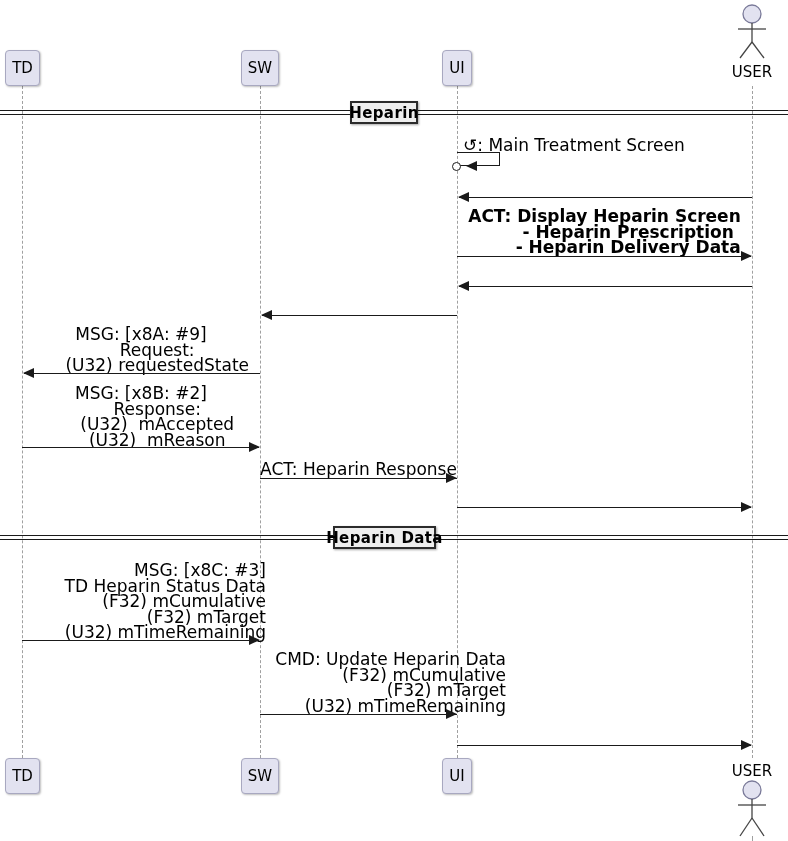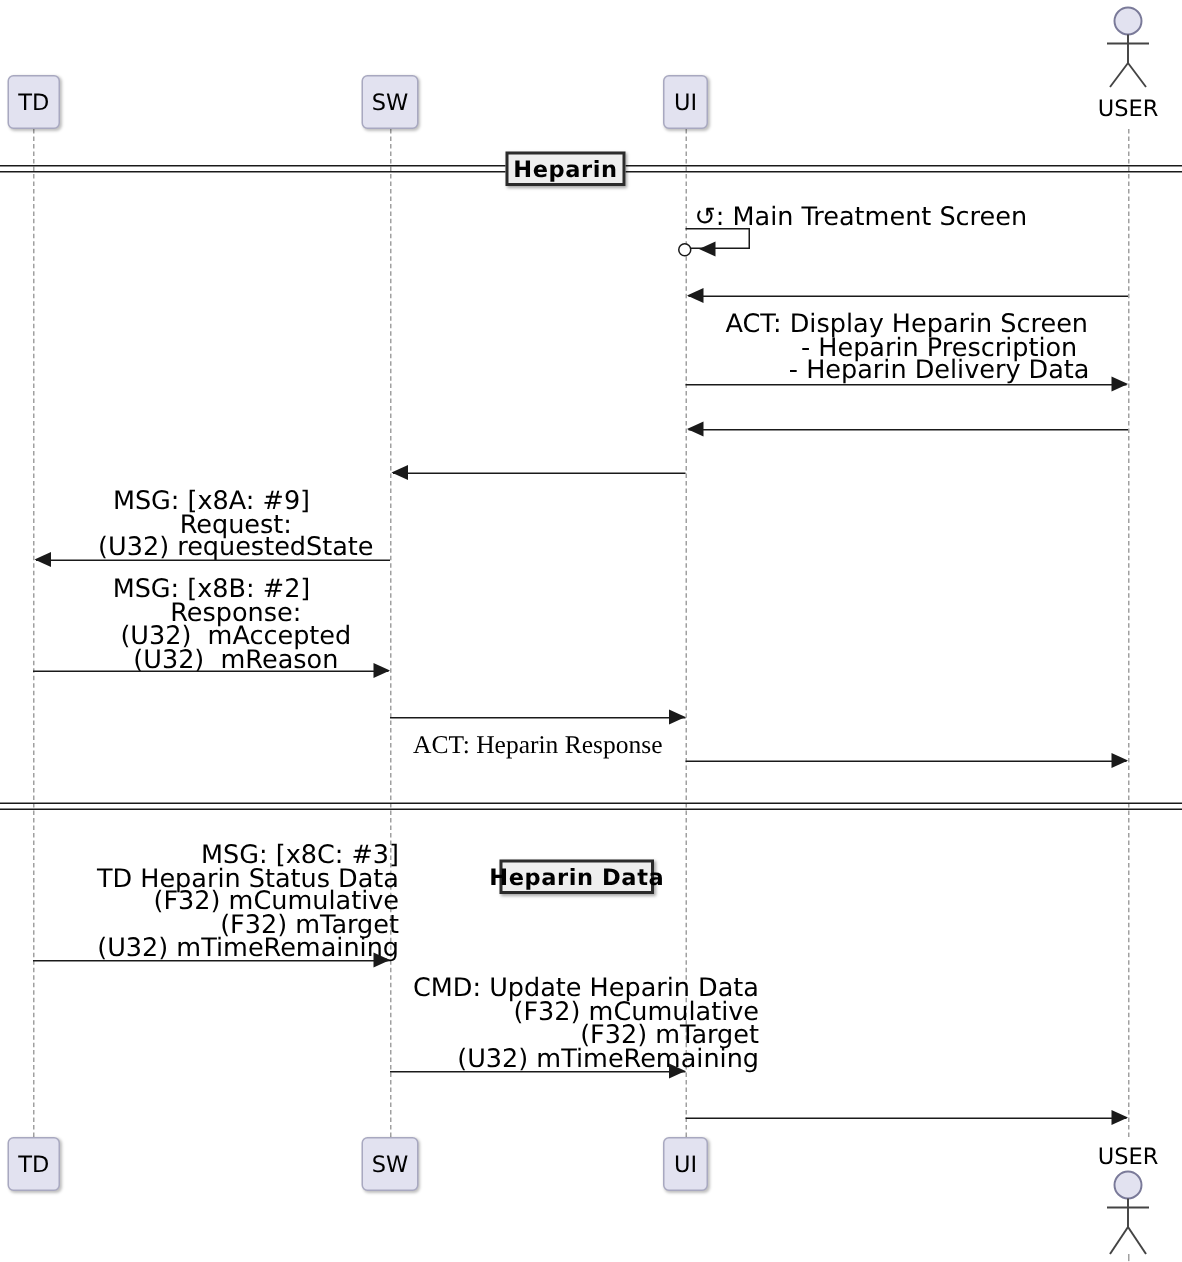--- a/index.html
+++ b/index.html
@@ -151,33 +151,33 @@
       <circle cx="22" cy="10" r="9" fill="#E2E2F0" stroke="#7a7a99" stroke-width="1.3"></circle>
       <line x1="22" y1="19" x2="22" y2="38" stroke="#444" stroke-width="1.3"></line>
       <line x1="8" y1="25" x2="36" y2="25" stroke="#444" stroke-width="1.3"></line>
       <line x1="22" y1="38" x2="10" y2="54" stroke="#444" stroke-width="1.3"></line>
       <line x1="22" y1="38" x2="34" y2="54" stroke="#444" stroke-width="1.3"></line>
     </svg>
   </div>
   <div class="actor-label" style="left:712px; top:63px; width:80px;">USER</div>
 
   <div class="divider-lines" style="top:110px;"></div>
-  <div class="divider-box" style="left:337px; top:101px; width:80px; height:23px;">
+  <div class="divider-box" style="left:350px; top:101px; width:68px; height:23px;">
     <span>Heparin</span>
   </div>
 
   <div class="msg-label center" style="left:463px; top:138px; width:300px; text-align:left;">↺: Main Treatment Screen</div>
   <div class="self-box" style="left:457px; top:152px; width:43px; height:14px;"></div>
   <div class="arrow-head arrow-left" style="left:466px; top:161px;"></div>
   <div class="found-circle" style="left:452px; top:161.5px;"></div>
 
   <div class="msg-line" style="left:459px; top:197px; width:293px;"></div>
   <div class="arrow-head arrow-left" style="left:458px; top:192px;"></div>
 
-  <div class="msg-label center" style="left:457px; top:209px; width:295px;">ACT: Display Heparin Screen
+  <div class="msg-label center" style="left:457px; top:209px; width:295px;font-weight:bold;">ACT: Display Heparin Screen
         - Heparin Prescription
         - Heparin Delivery Data</div>
   <div class="msg-line" style="left:457px; top:256px; width:294px;"></div>
   <div class="arrow-head arrow-right" style="left:741px; top:251px;"></div>
 
   <div class="msg-line" style="left:459px; top:286px; width:293px;"></div>
   <div class="arrow-head arrow-left" style="left:458px; top:281px;"></div>
 
   <div class="msg-line" style="left:262px; top:315px; width:195px;"></div>
   <div class="arrow-head arrow-left" style="left:261px; top:310px;"></div>
@@ -188,29 +188,29 @@
   <div class="msg-line" style="left:24px; top:373px; width:236px;"></div>
   <div class="arrow-head arrow-left" style="left:23px; top:368px;"></div>
 
   <div class="msg-label center" style="left:22px; top:386px; width:238px;">MSG: [x8B: #2]
       Response:
       (U32)  mAccepted
       (U32)  mReason</div>
   <div class="msg-line" style="left:22px; top:447px; width:237px;"></div>
   <div class="arrow-head arrow-right" style="left:249px; top:442px;"></div>
 
-  <div class="msg-label center" style="left:260px; top:489px; width:197px;font-family:Liberation Serif, serif;">ACT: Heparin Response</div>
+  <div class="msg-label center" style="left:260px; top:462px; width:197px;">ACT: Heparin Response</div>
   <div class="msg-line" style="left:260px; top:478px; width:197px;"></div>
   <div class="arrow-head arrow-right" style="left:446px; top:473px;"></div>
 
   <div class="msg-line" style="left:457px; top:507px; width:294px;"></div>
   <div class="arrow-head arrow-right" style="left:741px; top:502px;"></div>
 
   <div class="divider-lines" style="top:535px;"></div>
-  <div class="divider-box" style="left:333px; top:526px; width:103px; height:23px;margin-top:47px;">
+  <div class="divider-box" style="left:333px; top:526px; width:103px; height:23px;">
     <span>Heparin Data</span>
   </div>
 
   <div class="msg-label left" style="left:26px; top:563px; width:240px;">MSG: [x8C: #3]
 TD Heparin Status Data
 (F32) mCumulative
 (F32) mTarget
 (U32) mTimeRemaining</div>
   <div class="msg-line" style="left:22px; top:640px; width:237px;"></div>
   <div class="arrow-head arrow-right" style="left:249px; top:635px;"></div>

